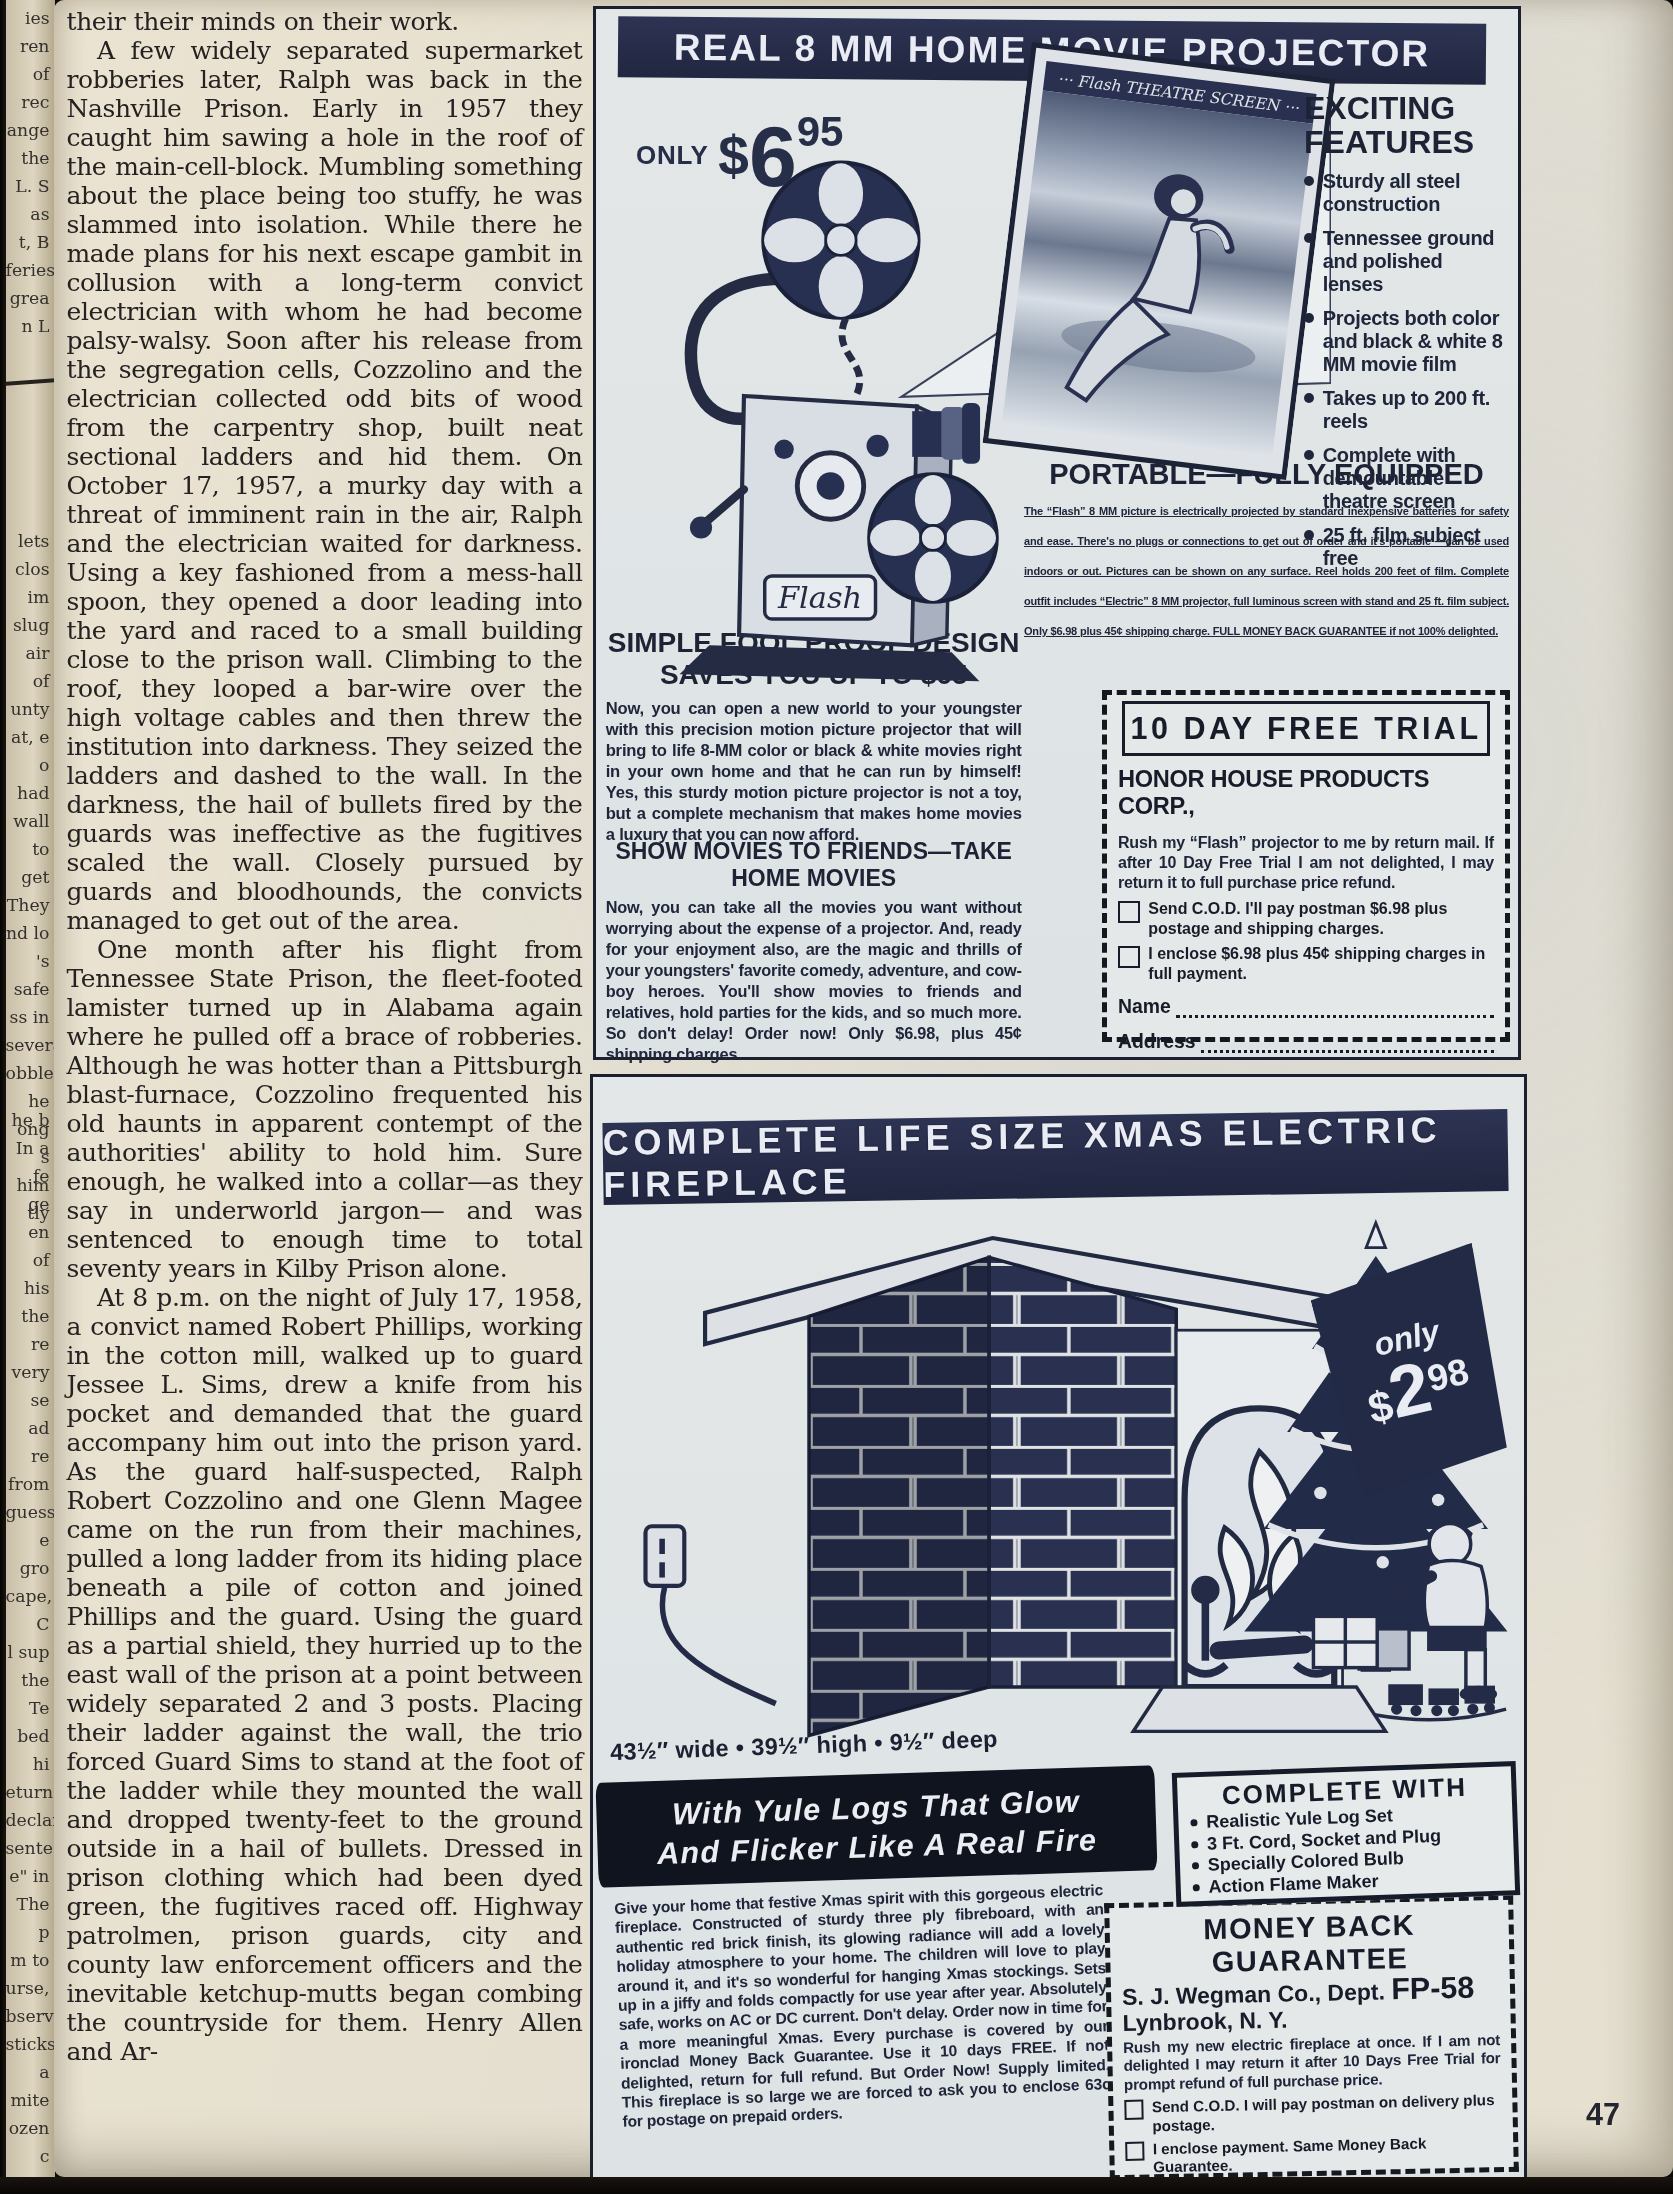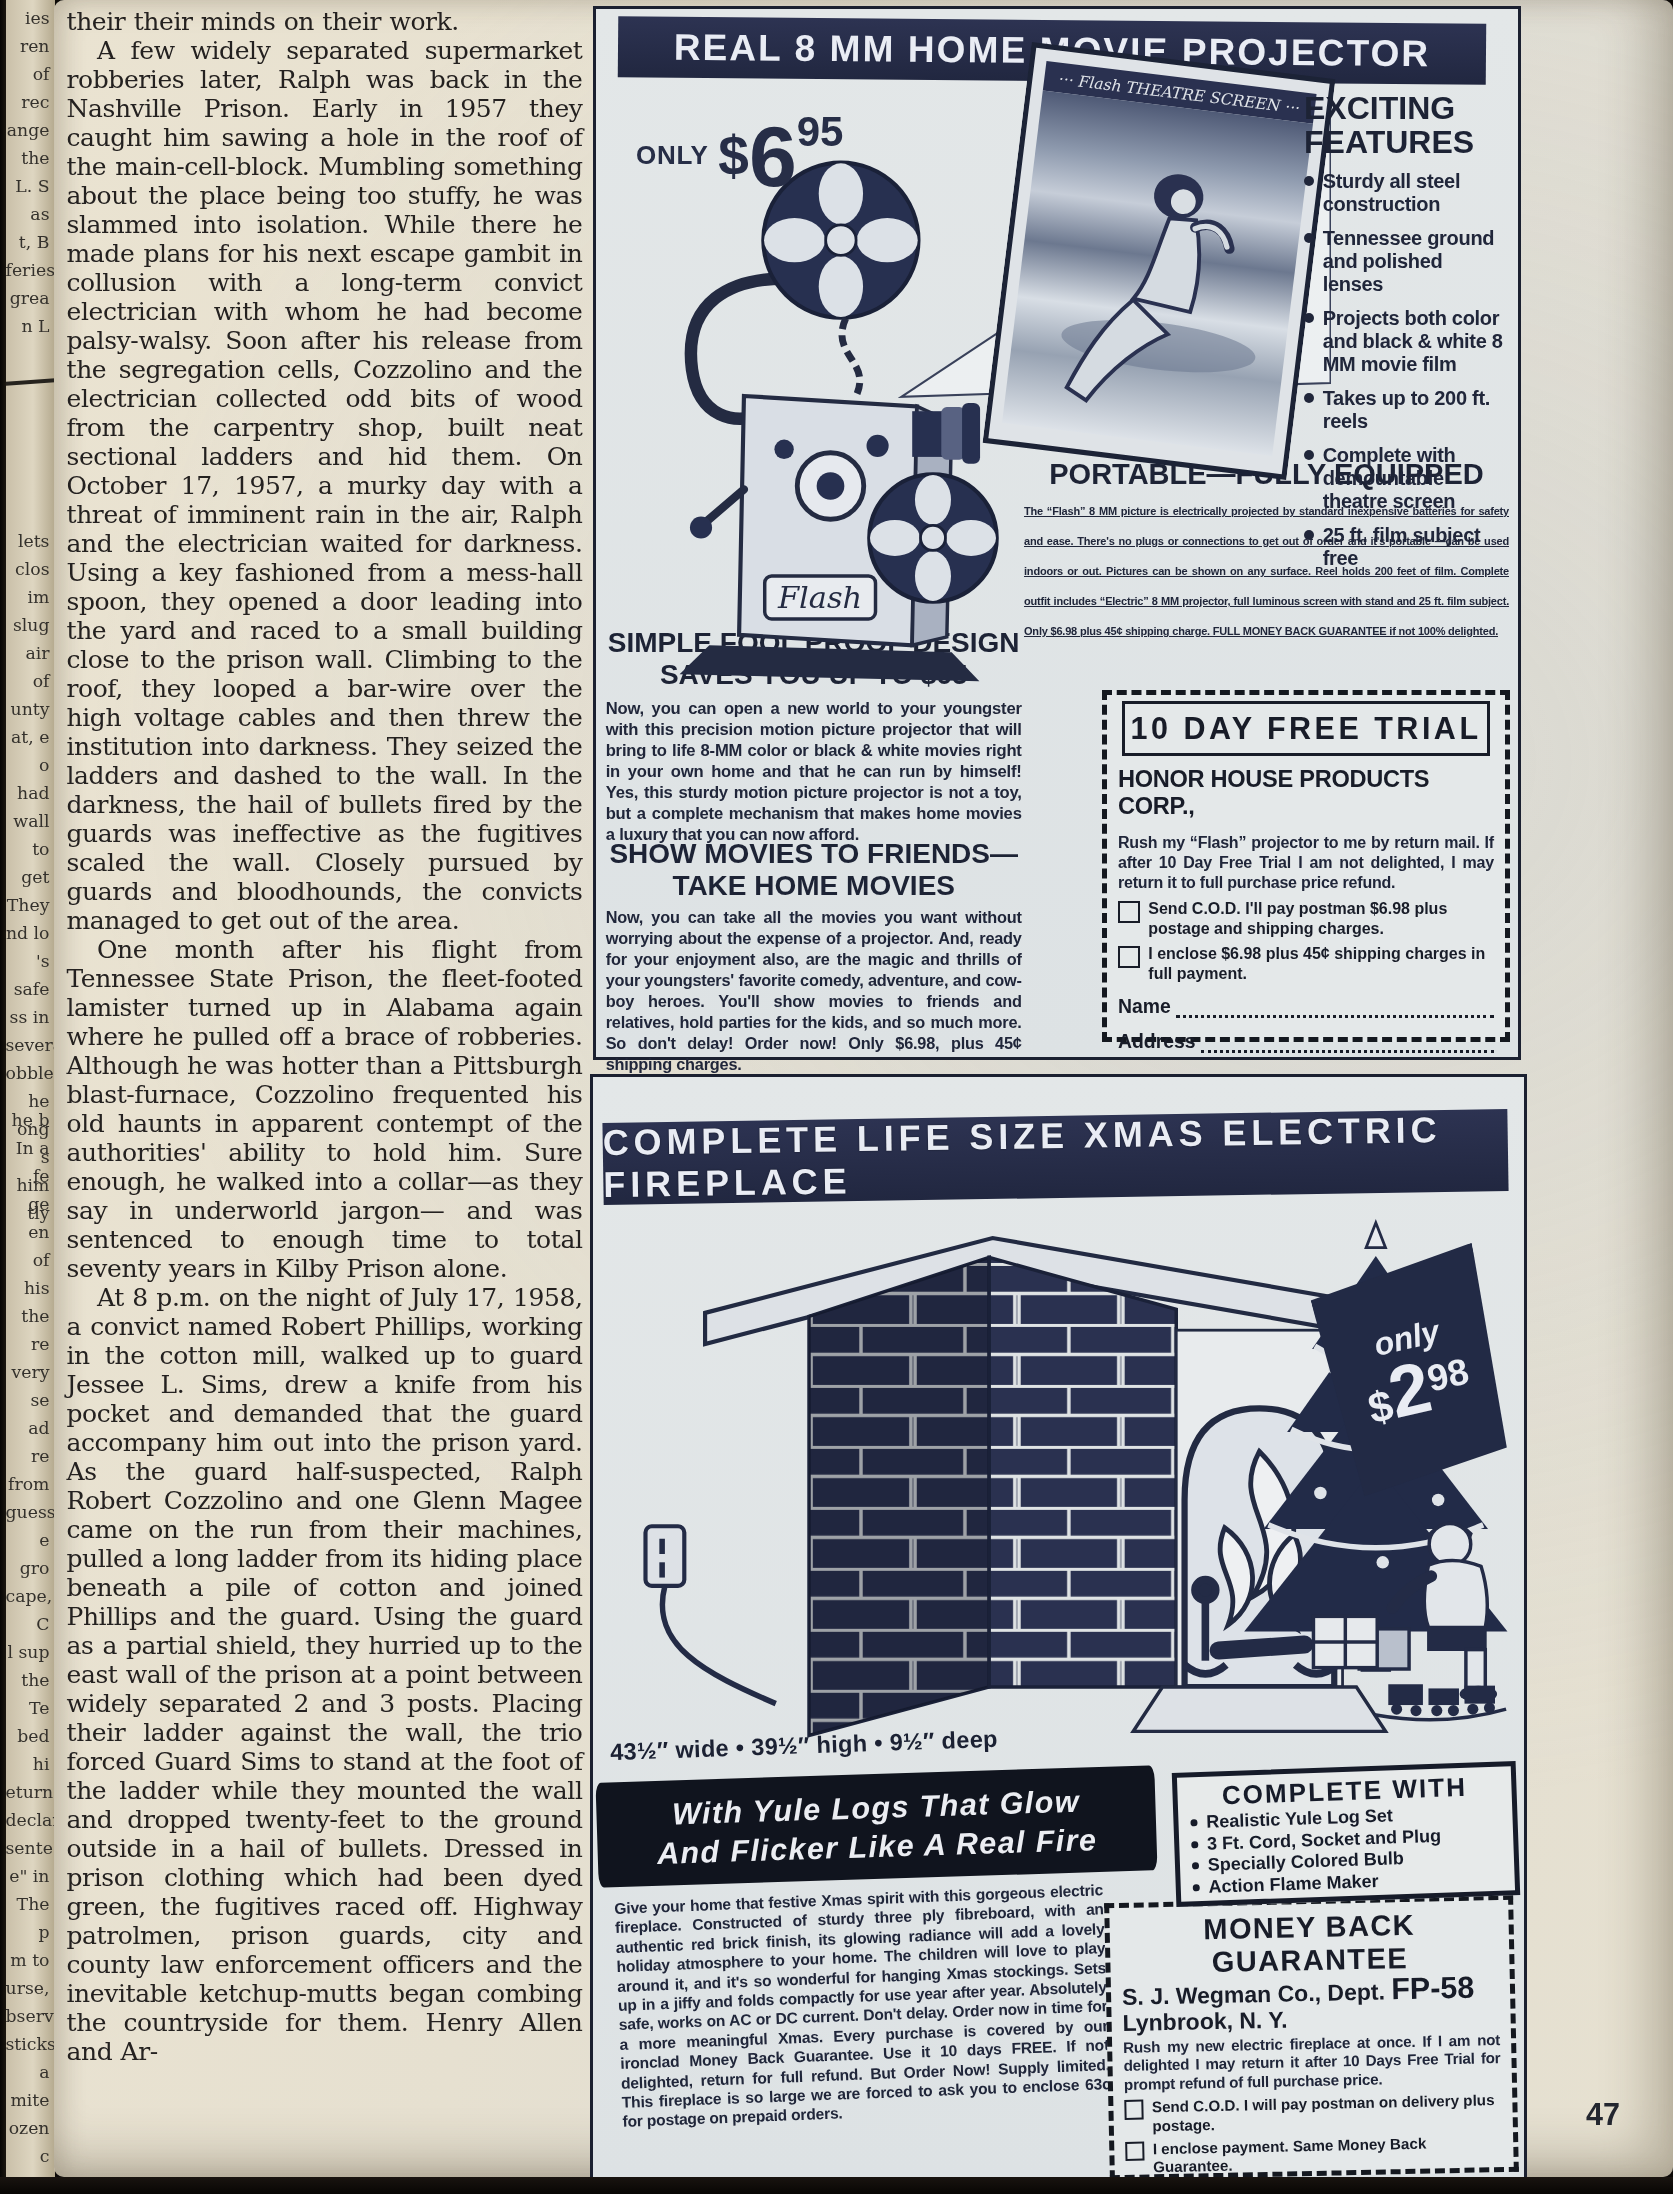--- a/index.html
+++ b/index.html
@@ -63,21 +63,21 @@
   .feat .dot{width:10.4px;height:10.4px;border-radius:50%;background:#20263a;
       flex:0 0 10.4px;margin:6.2px 8.3px 0 0;}
   .feat span.ft{font-size:20px;line-height:23px;font-weight:bold;color:#20263a;letter-spacing:-0.3px;}
   .portable{position:absolute;left:428px;top:449px;width:485px;}
   .portable h4{margin:0 0 5.5px;font-size:29px;}
   .portable .adcopy{font-size:11px;line-height:30px;text-decoration:underline;}
   .simple{position:absolute;left:9.7px;top:618px;width:416px;}
   .simple h4{margin:0 0 7px;font-size:28px;line-height:32px;white-space:pre-line;}
   .simple .adcopy{font-size:16.6px;line-height:21px;}
   .show{position:absolute;left:9.7px;top:829px;width:416px;}
-  .show h4{margin:0 0 5.5px;font-size:28px;}
+  .show h4{margin:0 0 5.5px;font-size:23px;}
   .show .adcopy{font-size:16.3px;line-height:21px;}
   
   .coupon{position:absolute;border:5.5px dashed #14181f;background:#e4e8e9;
       padding:5.5px 11px;box-sizing:border-box;}
   .coupon1{left:506px;top:681px;width:408px;height:352px;}
   .c-titlebox{border:3.5px solid #181c28;text-align:center;font-weight:bold;
       font-size:30.5px;letter-spacing:3.5px;color:#181c28;padding:7px 4px;margin:1.4px 4.2px 0;}
   .c-company{margin-top:9.7px;font-weight:bold;color:#181c28;}
   .c-co1{font-size:23.6px;letter-spacing:-0.3px;}
   .c-co2{font-size:25px;margin-top:1.4px;}

